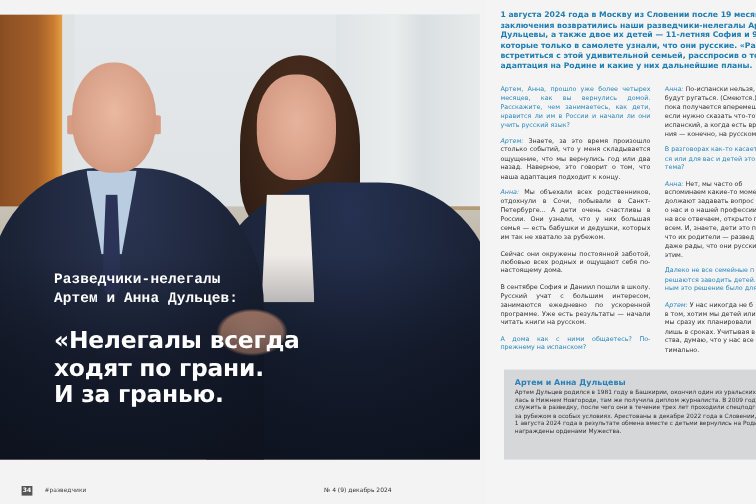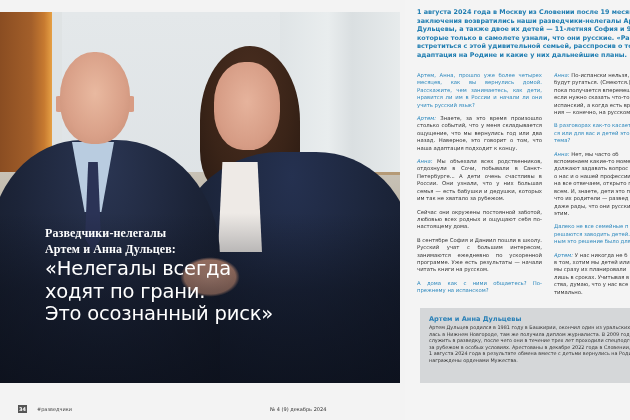--- a/index.html
+++ b/index.html
@@ -44,22 +44,22 @@
       background: radial-gradient(ellipse at 50% 10%, #253150 0%, #1b2439 55%, #131a2a 100%);
       border-radius: 45% 40% 0 0; }
     .photo .woman-top { position: absolute; left: 218px; top: 150px; width: 44px; height: 90px; background: #eeeae6;
       clip-path: polygon(10% 0, 90% 0, 100% 100%, 0 100%); }
     .photo .hands { position: absolute; left: 180px; top: 245px; width: 60px; height: 40px;
       background: radial-gradient(ellipse, #d6a18a 0%, #c58f78 60%, transparent 70%); }
     .photo .shade { position: absolute; left: 0; right: 0; bottom: 0; height: 170px;
       background: linear-gradient(180deg, rgba(10,14,24,0) 0%, rgba(10,14,24,0.45) 45%, rgba(10,14,24,0.7) 100%); }
 
     .headline { position: absolute; left: 45px; top: 226px; width: 340px; color: #ffffff; }
-    .headline .kicker { font-family: Liberation Serif, serif; font-weight: bold; font-size: 12px; line-height: 15.5px; letter-spacing: 0.1px; }
-    .headline .quote { font-family: "DejaVu Sans", sans-serif; font-weight: normal; font-size: 19.5px; line-height: 22.5px; margin-top: 1px; letter-spacing: -0.2px; }
+    .headline .kicker { font-family: Liberation Mono, monospace; font-weight: bold; font-size: 12px; line-height: 15.5px; letter-spacing: 0.1px; }
+    .headline .quote { font-family: "DejaVu Sans", sans-serif; font-weight: bold; font-size: 19.5px; line-height: 22.5px; margin-top: 16px; letter-spacing: -0.2px; }
 
     .footer-left { position: absolute; left: 0; top: 400px; width: 405px; height: 20px; }
     .page-num-left { position: absolute; left: 18px; top: 5px; width: 9px; height: 8px; background: #555; color: #fff; font-size: 5px; line-height: 8px; text-align: center; font-weight: bold; }
     .hashtag { position: absolute; left: 37px; top: 5px; font-size: 5px; color: #444; line-height: 8px; }
     .issue-left { position: absolute; left: 270px; top: 5px; font-size: 5px; color: #333; line-height: 8px; }
 
     
     .page-right { position: absolute; left: 405px; top: 0; width: 225px; height: 420px; background: #f4f4f4; }
     .lead { position: absolute; left: 12px; top: 8px; width: 230px; font-weight: bold; color: #1f7db1; font-size: 6.4px; line-height: 8.6px; white-space: nowrap; overflow: hidden; }
     .col { position: absolute; top: 72px; font-size: 5.3px; line-height: 7.4px; color: #333; text-align: justify; }
@@ -103,21 +103,21 @@
     </div>
 
     <div class="headline">
       <div class="kicker">
         <div>Разведчики-нелегалы</div>
         <div>Артем и Анна Дульцев:</div>
       </div>
       <div class="quote">
         <div>«Нелегалы всегда</div>
         <div>ходят по грани.</div>
-        <div>Это осознанный риск»</div>
+        <div>И за гранью.</div>
       </div>
     </div>
 
     <div class="footer-left">
       <div class="page-num-left">34</div>
       <div class="hashtag">#разведчики</div>
       <div class="issue-left">№ 4 (9) декабрь 2024</div>
     </div>
   </div>
 

